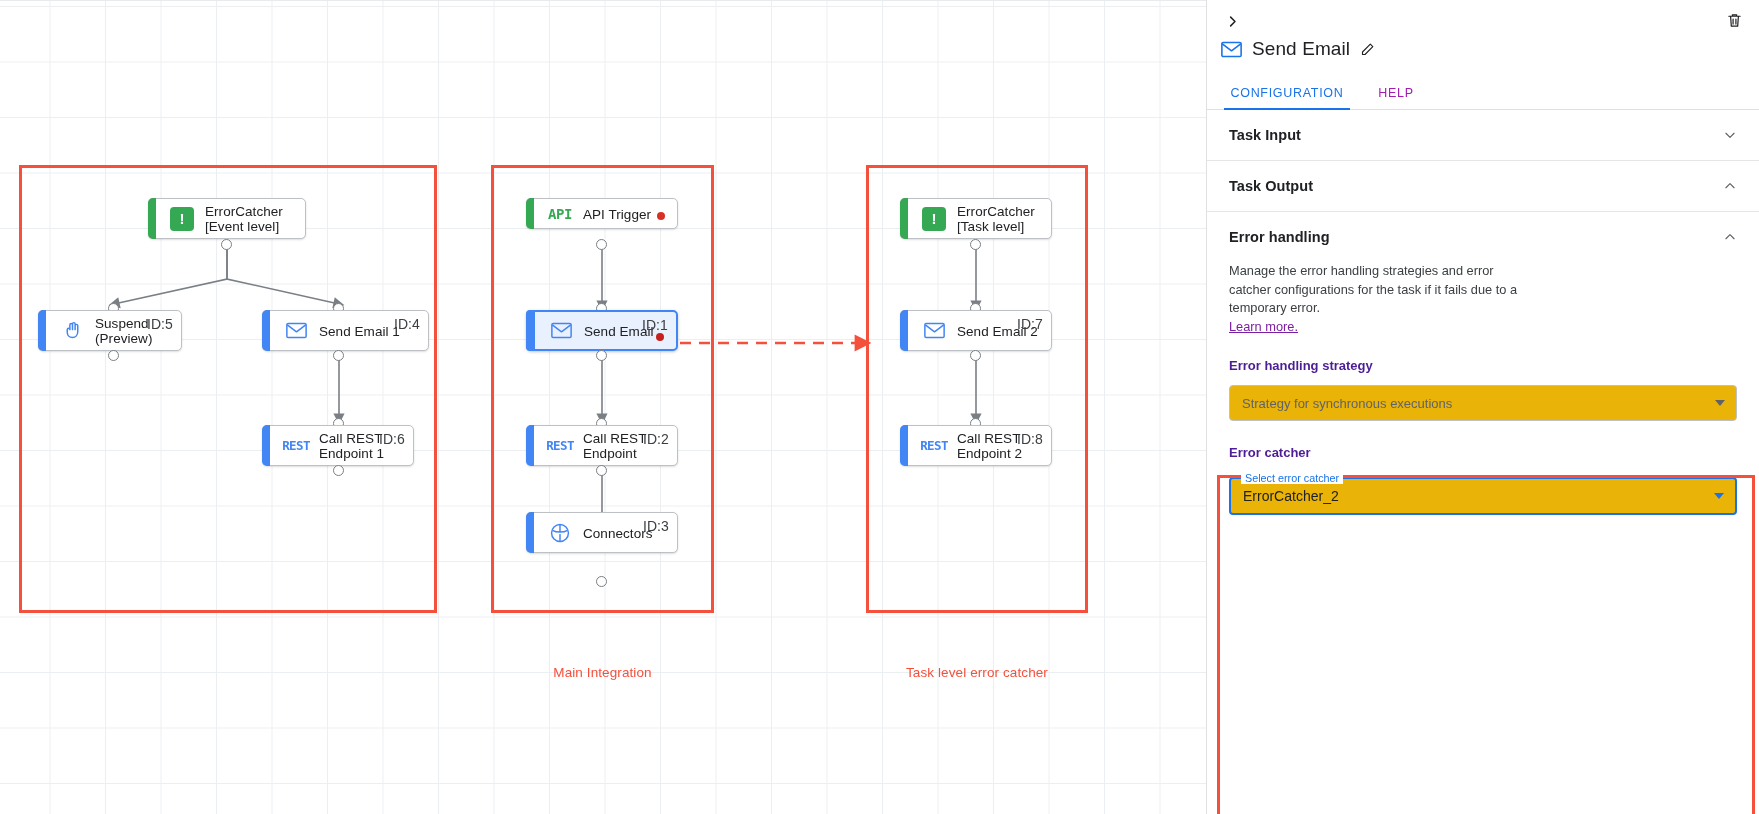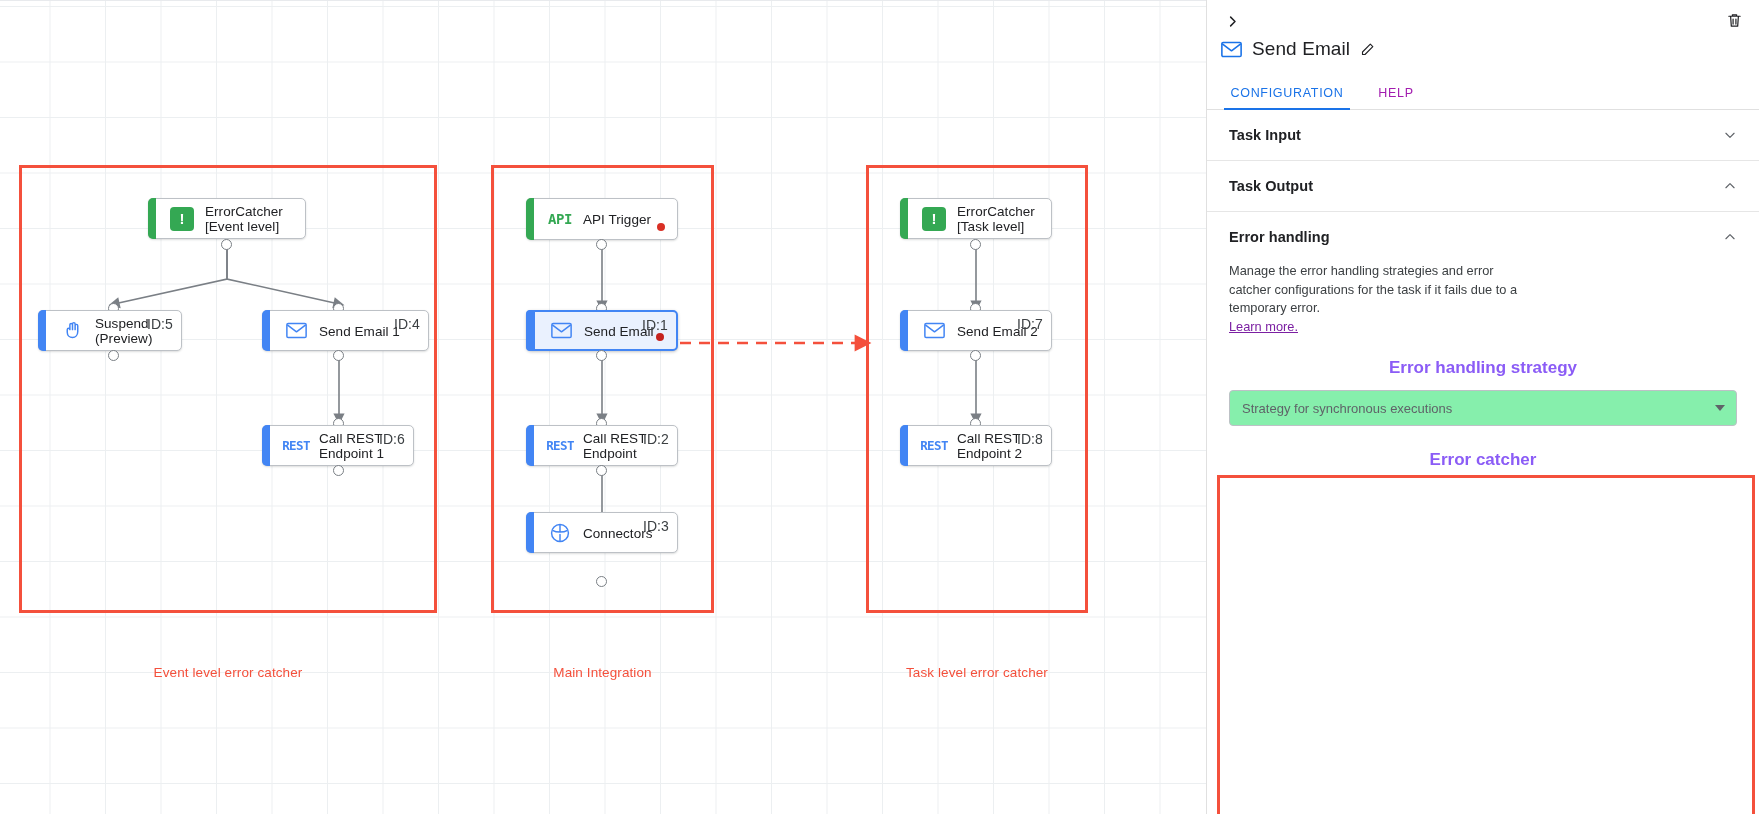--- a/index.html
+++ b/index.html
@@ -90,25 +90,25 @@
     letter-spacing:.7px;color:#a21caf;cursor:pointer;}
   .tab.active{color:#1a73e8;border-bottom:2.5px solid #1a73e8;}
 
   .section{position:relative;border-bottom:1px solid #e6e6e6;}
   .sec-head{position:relative;height:50px;display:flex;align-items:center;padding:0 22px;}
   .sec-head .st{font-size:14.5px;font-weight:bold;color:#202124;letter-spacing:.05px;}
   .chev{position:absolute;right:22px;top:50%;transform:translateY(-50%);width:14px;height:14px;}
 
   .body-txt{font-size:12.8px;line-height:18.5px;color:#3c4043;}
   .link{color:#7b1fa2;text-decoration:underline;cursor:pointer;}
-  .fieldlabel{font-size:17px;font-weight:bold;color:#8b5cf6;text-align:center;}
+  .fieldlabel{font-size:13px;font-weight:bold;color:#4c1d95;}
 
   .select{
     position:relative;box-sizing:border-box;height:36px;border:1px solid #bdc1c6;
-    border-radius:4px;background:#86efac;display:flex;align-items:center;padding:12px 12px;
+    border-radius:4px;background:#eab308;display:flex;align-items:center;padding:12px 12px;
     font-size:13px;color:#5f6368;cursor:pointer;
   }
   .select .arrow{position:absolute;right:11px;top:50%;transform:translateY(-50%);
     width:0;height:0;border-left:5px solid transparent;border-right:5px solid transparent;
     border-top:6px solid #5f6368;}
   .select.focused{border:2px solid #1a73e8;color:#202124;}
   .select.focused .arrow{border-top-color:#1a73e8;}
   .float-label{position:absolute;left:10px;top:-7px;background:#fff;padding:0 4px;
     font-size:10.8px;color:#1a73e8;z-index:2;}
 
@@ -140,21 +140,20 @@
       <path d="M602,357 L602,419" stroke="#7a7f85" stroke-width="1.6" fill="none" marker-end="url(#arrow)"></path>
       <path d="M602,470 L602,531" stroke="#7a7f85" stroke-width="1.6" fill="none" marker-end="url(#arrow)"></path>
 
       <path d="M976,245 L976,306" stroke="#7a7f85" stroke-width="1.6" fill="none" marker-end="url(#arrow)"></path>
       <path d="M976,357 L976,419" stroke="#7a7f85" stroke-width="1.6" fill="none" marker-end="url(#arrow)"></path>
 
       <path d="M680,343 L869,343" stroke="#f4503c" stroke-width="2.4" fill="none" stroke-dasharray="11 8" marker-end="url(#arrowred)"></path>
     </svg>
 
     <div class="group-box" style="left:19px;top:165px;width:418px;height:448px;"></div>
-    <div class="group-label" style="left:19px;top:665px;width:418px;">Event level error catcher</div>
 
     <div class="group-box" style="left:491px;top:165px;width:223px;height:448px;"></div>
     <div class="group-label" style="left:491px;top:665px;width:223px;">Main Integration</div>
 
     <div class="group-box" style="left:866px;top:165px;width:222px;height:448px;"></div>
     <div class="group-label" style="left:866px;top:665px;width:222px;">Task level error catcher</div>
 
     <div class="node green" style="left:148px;top:198px;width:158px;height:41px;">
       <span class="accent"></span>
       <span class="ico">
@@ -200,21 +199,21 @@
       <span class="accent"></span>
       <span class="ico">
         <span style="font-family:'DejaVu Sans Mono','Liberation Mono',monospace;font-size:12.5px;font-weight:bold;color:#4285f4;letter-spacing:-0.6px;">REST</span>
       </span>
       <span class="label">Call REST
 Endpoint 1</span>
       <span class="idtag">ID:6</span>
     </div>
     <div class="port" style="left:333px;top:465px;"></div>
 
-    <div class="node green" style="left:526px;top:198px;width:152px;height:42px;text-align:center;">
+    <div class="node green" style="left:526px;top:198px;width:152px;height:31px;text-align:center;">
       <span class="accent"></span>
       <span class="ico">
         <span class="api-ico">API</span>
       </span>
       <span class="label">API Trigger</span>
       <span class="errdot bright"></span>
     </div>
     <div class="port" style="left:596px;top:239px;"></div>
 
     <div class="port" style="left:596px;top:303px;"></div>
@@ -371,19 +370,24 @@
         <div class="fieldlabel" style="margin-top:22px;">Error handling strategy</div>
 
         <div class="select" style="margin-top:12px;">
           <span>Strategy for synchronous executions</span>
           <span class="arrow"></span>
         </div>
 
 
         <div class="fieldlabel" style="margin-top:24px;">Error catcher</div>
 
+        <div class="select focused" style="margin-top:17px;height:38px;">
+          <span class="float-label">Select error catcher</span>
+          <span style="font-size:14px;color:#202124;">ErrorCatcher_2</span>
+          <span class="arrow"></span>
+        </div>
       </div>
 
     </div>
 
     <div id="err-highlight" style="left:10px;top:475px;width:538px;height:339px;border-bottom:none;"></div>
   </div>
 </div>
 
 </body></html>

